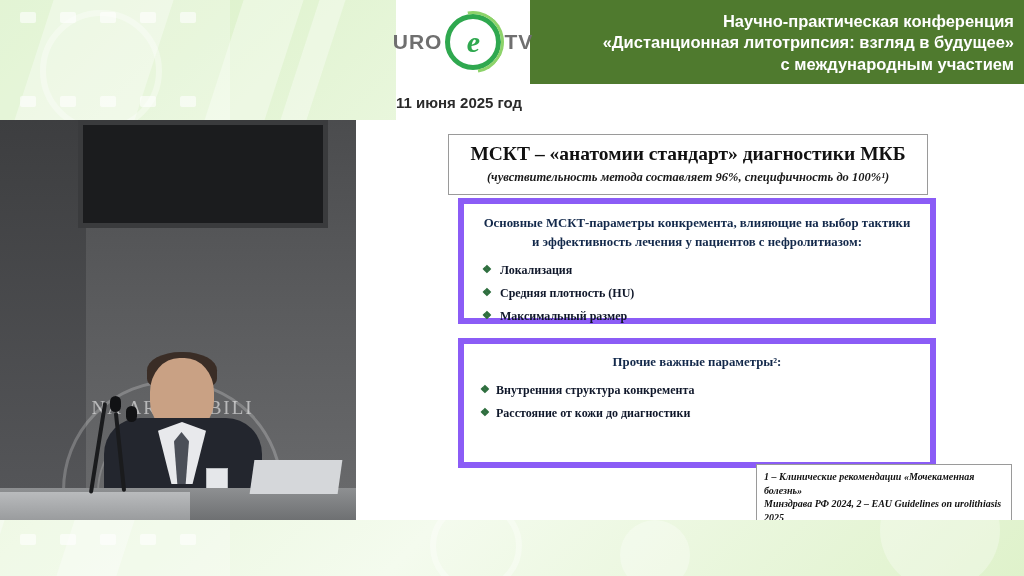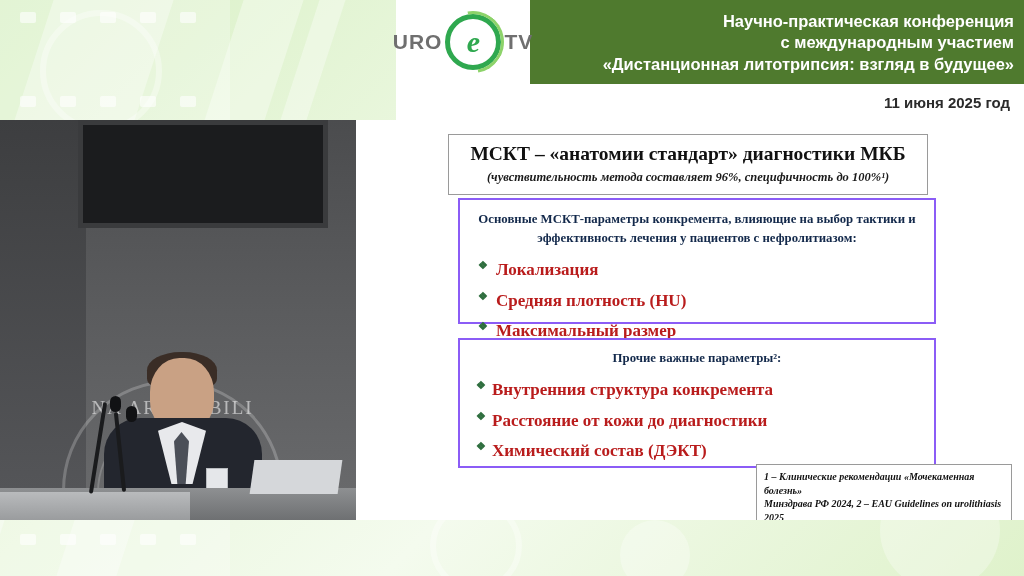--- a/index.html
+++ b/index.html
@@ -136,21 +136,21 @@
   }
   .banner-date-bar {
     position: absolute;
     top: 84px;
     left: 396px;
     width: 628px;
     height: 36px;
     background: #ffffff;
     display: flex;
     align-items: center;
-    justify-content: flex-end;
+    justify-content: flex-start;
     padding-right: 14px;
     box-sizing: border-box;
   }
   .banner-date {
     font-size: 15px;
     font-weight: bold;
     color: #2b2b2b;
   }
 
   
@@ -317,39 +317,39 @@
     font-family: "Liberation Serif", serif;
     font-style: italic;
     font-weight: bold;
     font-size: 12.5px;
     color: #1a1a1a;
     margin-top: 5px;
   }
   .box {
     position: absolute;
     background: #ffffff;
-    border: 2px solid #8b5cf6;
+    border: 6px solid #8b5cf6;
     box-sizing: border-box;
   }
   .box-a { left: 102px; top: 78px; width: 478px; height: 126px; padding: 10px 16px; }
   .box-b { left: 102px; top: 218px; width: 478px; height: 130px; padding: 9px 16px; }
   .box-head {
     font-family: "Liberation Serif", serif;
     font-weight: bold;
     font-size: 12.8px;
     color: #13294b;
     text-align: center;
     line-height: 1.5;
   }
   .bullet-list { margin: 7px 0 0 0; padding: 0; list-style: none; }
   .bullet-list li {
     font-family: "Liberation Serif", serif;
     font-weight: bold;
-    font-size: 17px;
-    color: #b91c1c;
+    font-size: 12px;
+    color: #0f172a;
     line-height: 1.55;
     padding: 2px 0 2px 20px;
     position: relative;
   }
   .bullet-list li::before {
     content: "\2756";
     position: absolute;
     left: 2px;
     top: 2px;
     color: #2e6e3e;
@@ -412,22 +412,22 @@
   <div class="banner">
     <div class="banner-logo">
       <div class="logo-inner">
         <span class="logo-text-left">URO</span>
         <span class="logo-e">e</span>
         <span class="logo-text-right">TV</span>
       </div>
     </div>
     <div class="banner-text">
       <div class="banner-line">Научно-практическая конференция</div>
+      <div class="banner-line">«Дистанционная литотрипсия: взгляд в будущее»</div>
       <div class="banner-line">с международным участием</div>
-      <div class="banner-line">«Дистанционная литотрипсия: взгляд в будущее»</div>
     </div>
   </div>
   <div class="banner-date-bar">
     <span class="banner-date">11 июня 2025 год</span>
   </div>
 
   <div class="video-panel">
     <div class="room-wall"></div>
     <div class="wall-panelA"></div>
     <div class="screen-dark"></div>
@@ -464,21 +464,20 @@
         <li>Средняя плотность (HU)</li>
         <li>Максимальный размер</li>
       </ul>
     </div>
 
     <div class="box box-b">
       <div class="box-head">Прочие важные параметры²:</div>
       <ul class="bullet-list">
         <li>Внутренния структура конкремента</li>
         <li>Расстояние от кожи до диагностики</li>
-        <li>Химический состав (ДЭКТ)</li>
       </ul>
     </div>
 
     <div class="footnote">
       <div class="footnote-line">1 – Клинические рекомендации «Мочекаменная болезнь»</div>
       <div class="footnote-line footnote-em">Минздрава РФ 2024, 2 – EAU Guidelines on urolithiasis 2025</div>
     </div>
 
   </div>
 

